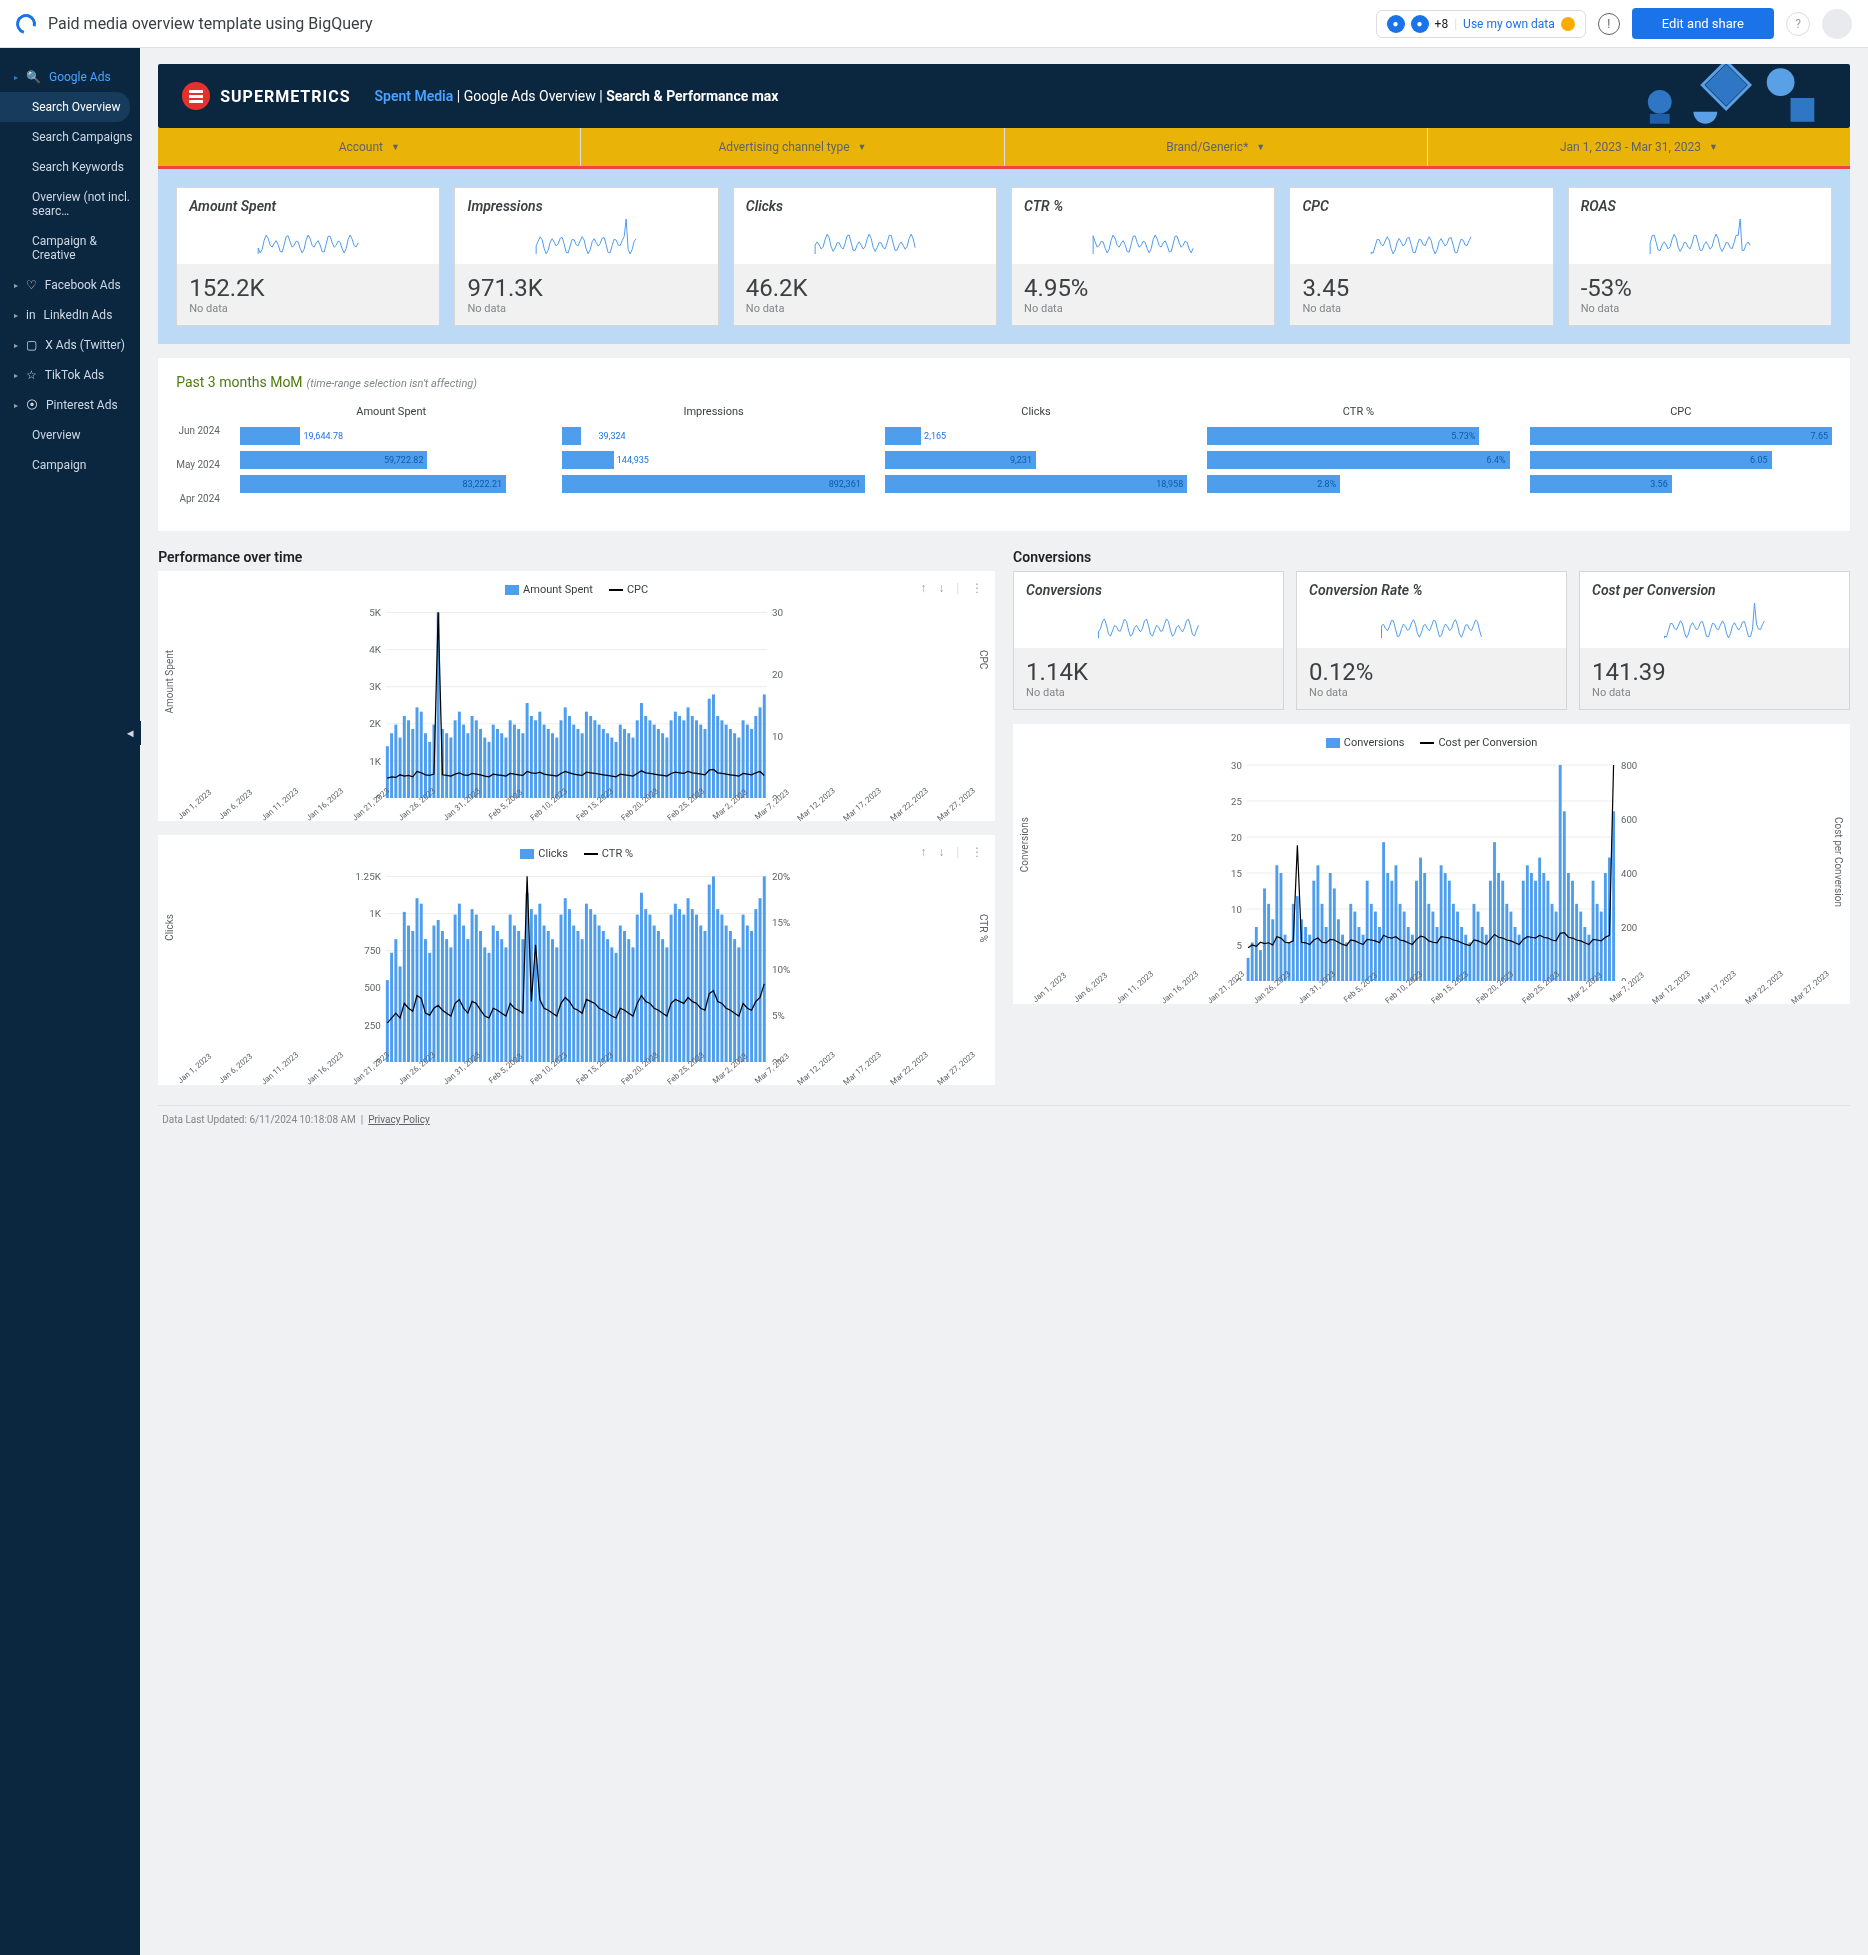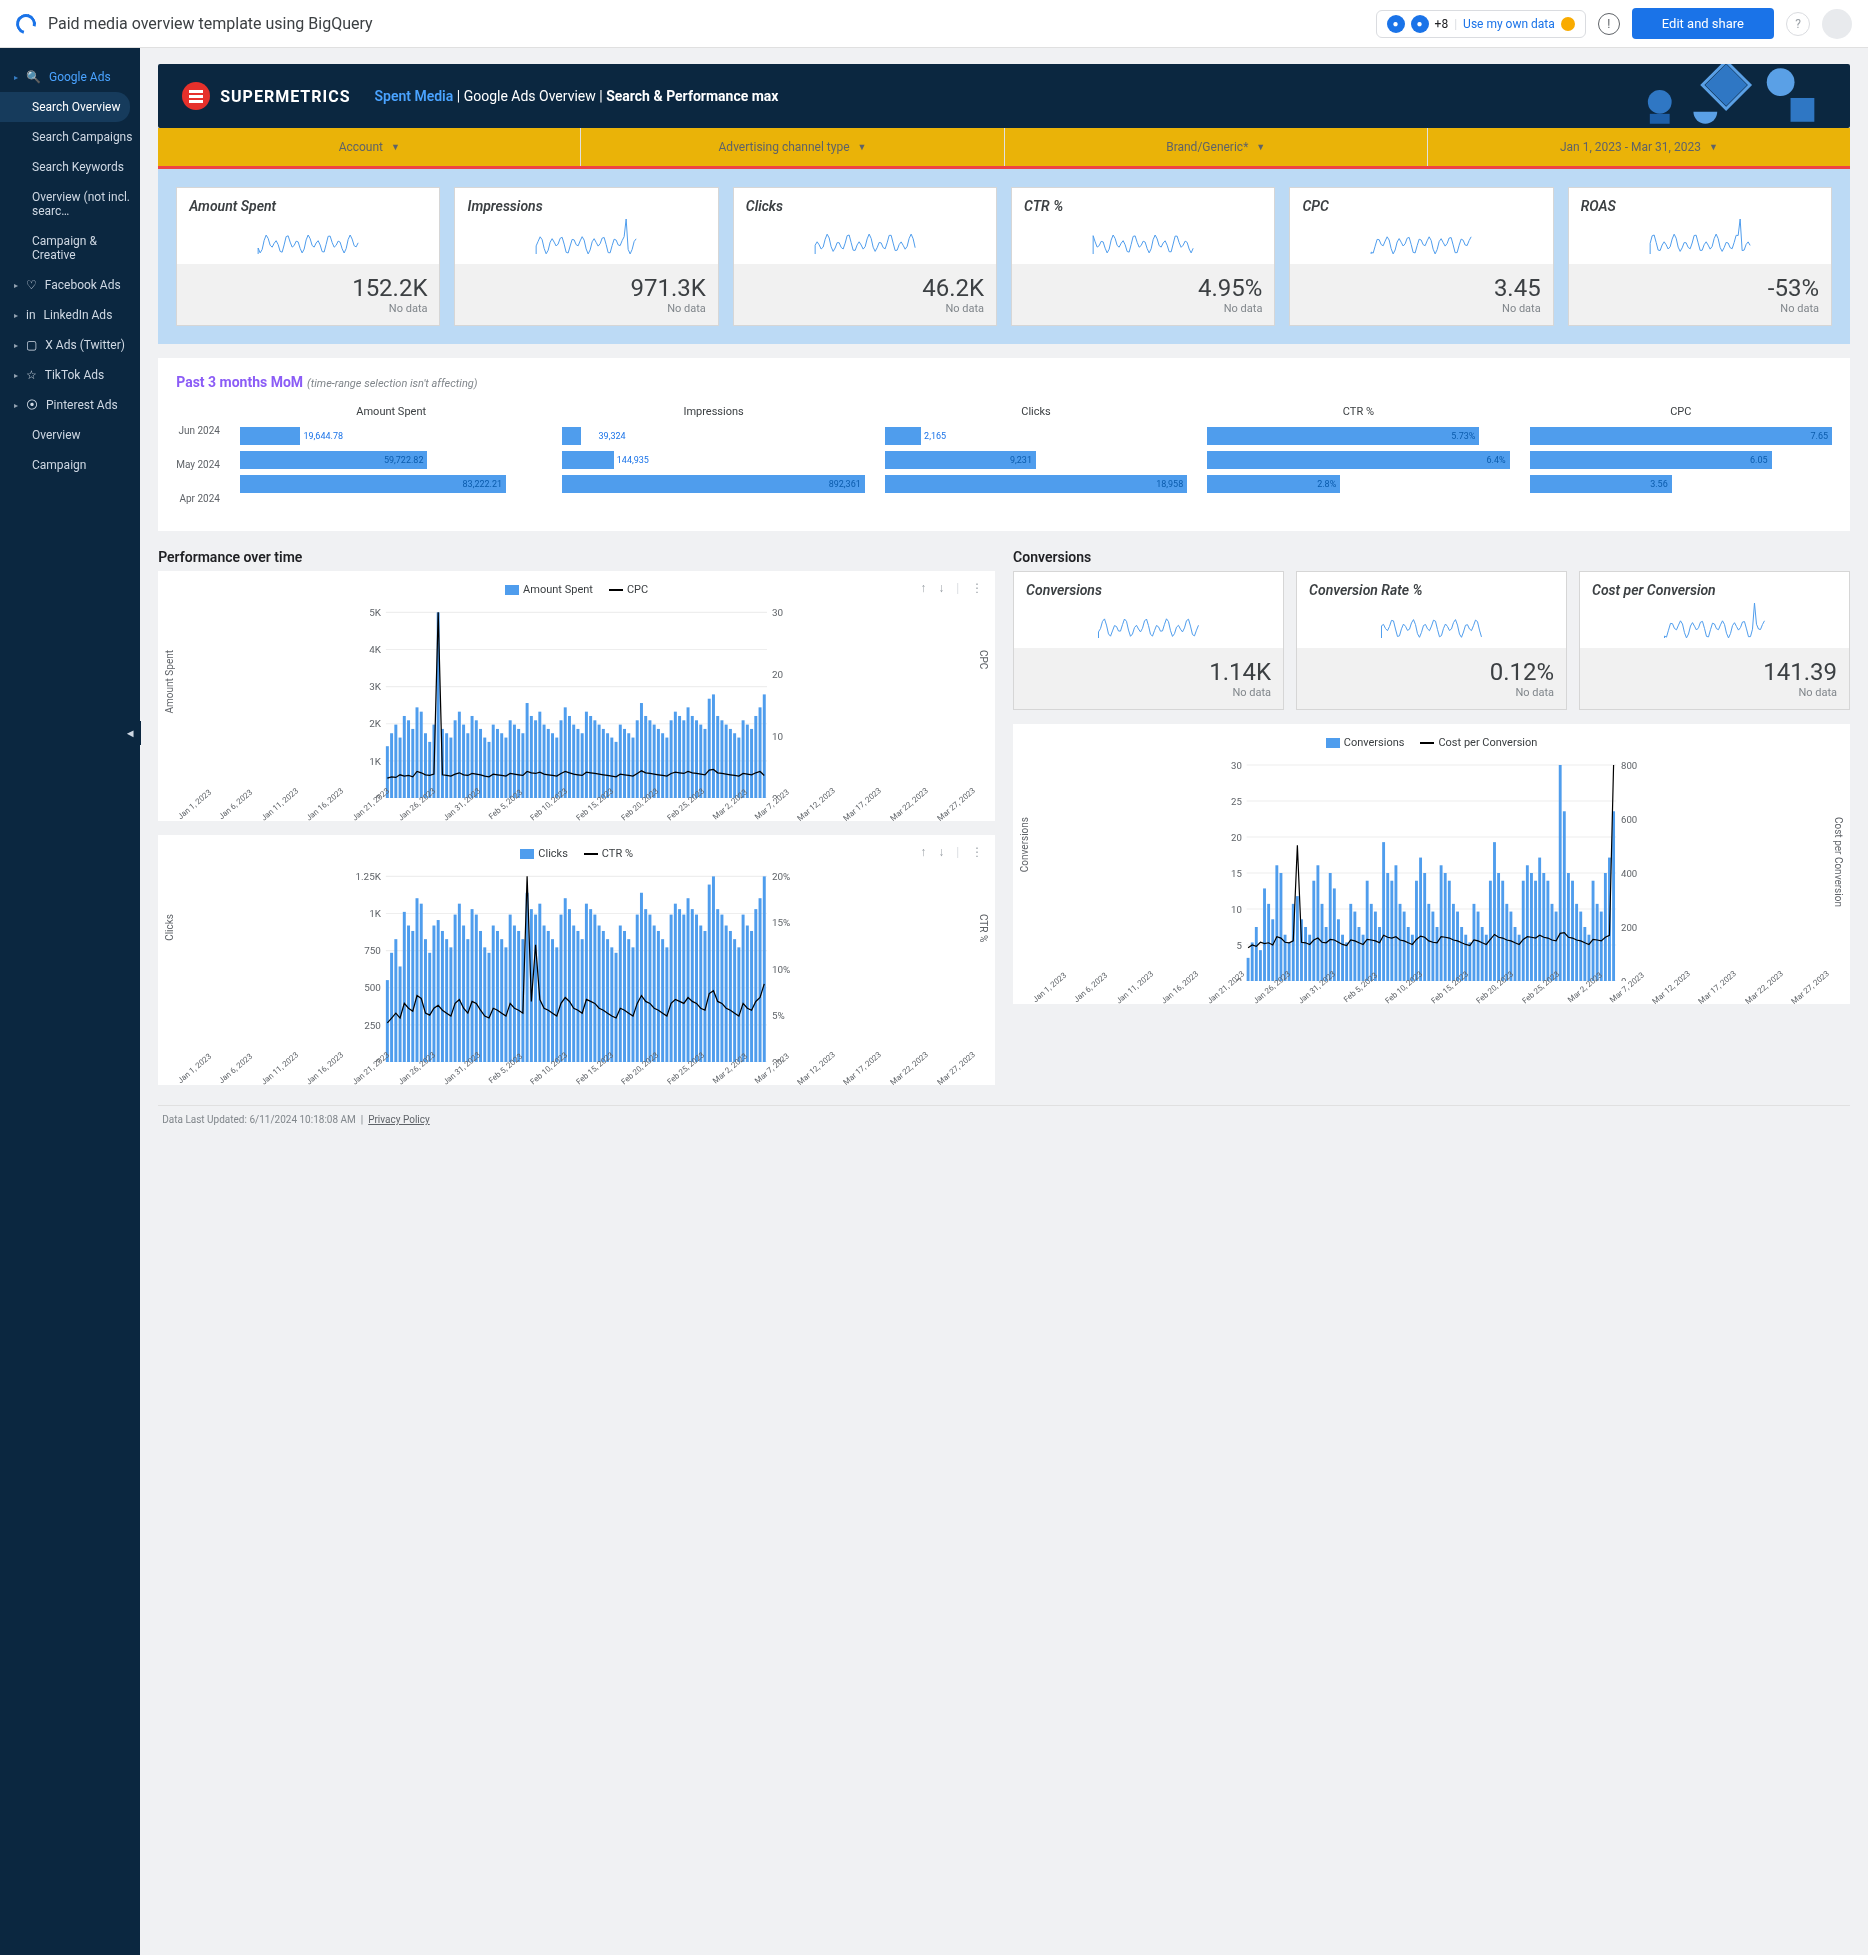--- a/index.html
+++ b/index.html
@@ -36,25 +36,25 @@
 .hero-deco{position:absolute;right:0;top:0;height:100%;width:218px}
 .filters{background:#eab308;display:flex;border-bottom:3px solid #ef4444}
 .filt{flex:1;border-right:1px solid #e0e0e0;padding:12px 8px;display:flex;align-items:center;justify-content:center;gap:8px;font-size:12px;color:#5f6368;cursor:pointer}
 .filt:last-child{border-right:none}
 .filt .dd{font-size:9px;color:#5f6368}
 .kpi-strip{background:#bcdaf5;padding:18px;display:flex;gap:14px}
 .kpi{flex:1;background:#fff;border:1px solid #d6d6d6;display:flex;flex-direction:column}
 .kpi-top{padding:10px 12px 4px}
 .kpi-title{font-style:italic;font-weight:600;font-size:14px;color:#3c4043}
 .spark{height:46px;width:100%}
-.kpi-bot{background:#f1f1f1;padding:10px 12px;text-align:right}
+.kpi-bot{background:#f1f1f1;padding:10px 12px;}
 .kpi-val{font-size:24px;font-weight:400;color:#3c4043}
 .kpi-sub{font-size:11px;color:#80868b}
 .section{background:#fff;margin-top:14px;padding:14px 18px}
-.sec-title{font-size:14px;font-weight:700;color:#8b5cf6}
+.sec-title{font-size:14px;font-weight:400;color:#4d7c0f}
 .sec-note{font-size:11px;font-style:italic;color:#80868b;font-weight:400}
 .mom-wrap{display:flex;gap:20px;margin-top:14px}
 .mom-labels{display:flex;flex-direction:column;gap:10px;font-size:10px;color:#5f6368;padding-top:20px;text-align:right}
 .mom-col{flex:1}
 .mom-col-title{text-align:center;font-size:11px;color:#3c4043;margin-bottom:8px}
 .hbar-row{height:20px;margin-bottom:4px;display:flex;align-items:center;position:relative}
 .hbar{height:18px;background:#4f9ded;display:flex;align-items:center;justify-content:flex-end;padding-right:4px;font-size:9px;color:#0b5cad}
 .hbar.lab-out{color:#1a73e8}
 .grid2{display:flex;gap:18px;margin-top:14px}
 .col-l{flex:1.05}

